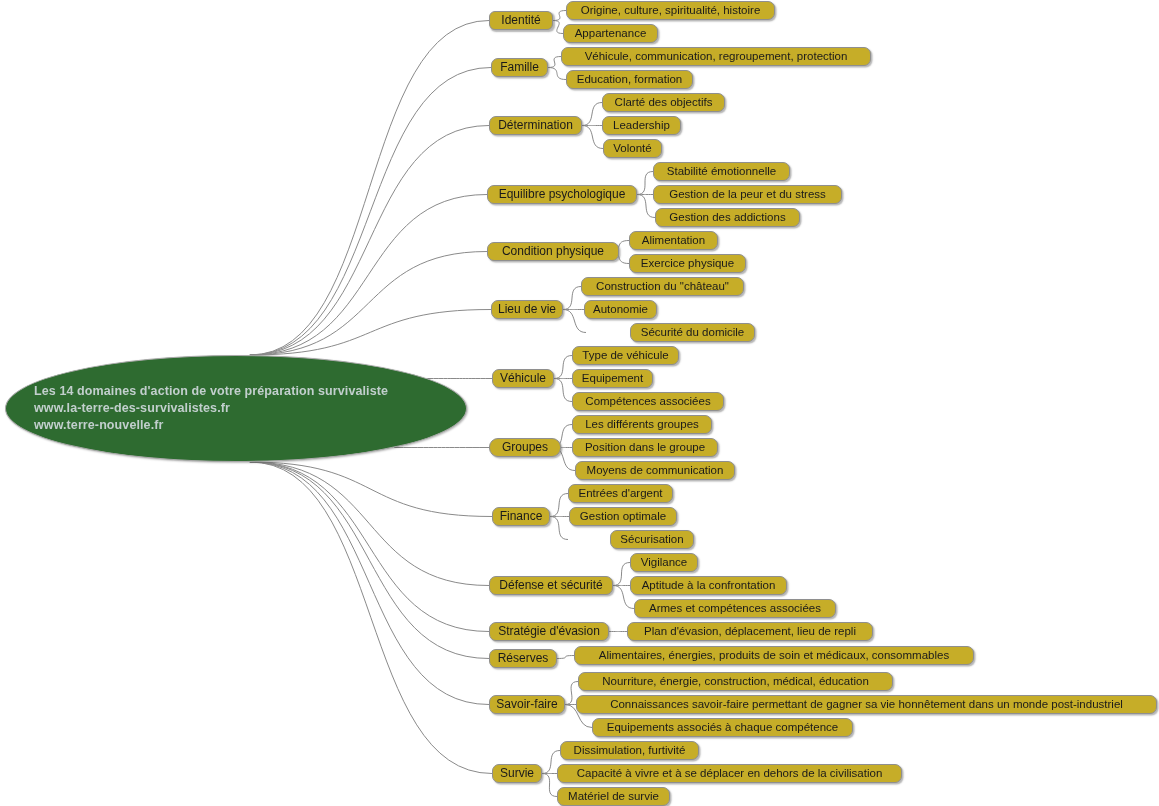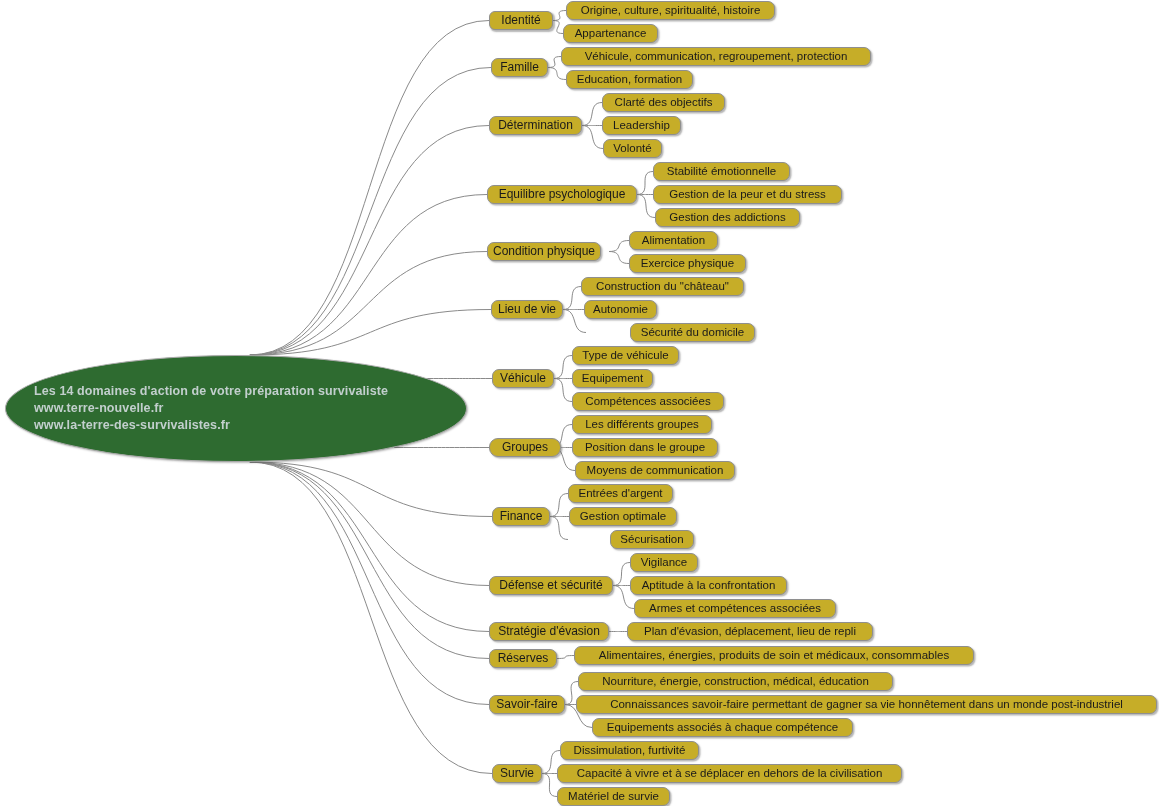--- a/index.html
+++ b/index.html
@@ -121,38 +121,38 @@
       <path d="M 565 704.5 C 581 704.5, 576 727.5, 592 727.5" fill="none" stroke="#8a8a8a" stroke-width="1"></path>
       <path d="M 249.86 462 C 383.03700000000003 462, 358.823 773.5, 492 773.5" fill="none" stroke="#8a8a8a" stroke-width="1"></path>
       <path d="M 542 773.5 C 558 773.5, 544 750.5, 560 750.5" fill="none" stroke="#8a8a8a" stroke-width="1"></path>
       <path d="M 542 773.5 C 558 773.5, 541 773.5, 557 773.5" fill="none" stroke="#8a8a8a" stroke-width="1"></path>
       <path d="M 542 773.5 C 558 773.5, 541 796.5, 557 796.5" fill="none" stroke="#8a8a8a" stroke-width="1"></path>
     </svg>
 
   <div id="nodes-layer">
       <div class="root-node" style="left: 5px; top: 355px; width: 462px; height: 107px;">
         <div class="root-line">Les 14 domaines d'action de votre préparation survivaliste</div>
+        <div class="root-line">www.la-terre-des-survivalistes.fr</div>
         <div class="root-line">www.terre-nouvelle.fr</div>
-        <div class="root-line">www.la-terre-des-survivalistes.fr</div>
       </div>
       <div class="node level1" style="left: 489px; top: 11px; width: 64px; border-radius: 6px;">Identité</div>
       <div class="node level2" style="left: 566px; top: 1px; width: 209px;">Origine, culture, spiritualité, histoire</div>
       <div class="node level2" style="left: 563px; top: 24px; width: 95px;">Appartenance</div>
       <div class="node level1" style="left: 491px; top: 58px; width: 57px;">Famille</div>
       <div class="node level2" style="left: 561px; top: 47px; width: 310px;">Véhicule, communication, regroupement, protection</div>
       <div class="node level2" style="left: 566px; top: 70px; width: 127px;">Education, formation</div>
       <div class="node level1" style="left: 489px; top: 116px; width: 93px;">Détermination</div>
       <div class="node level2" style="left: 602px; top: 93px; width: 123px;">Clarté des objectifs</div>
       <div class="node level2" style="left: 602px; top: 116px; width: 79px;">Leadership</div>
       <div class="node level2" style="left: 603px; top: 139px; width: 59px;">Volonté</div>
       <div class="node level1" style="left: 487px; top: 185px; width: 150px;">Equilibre psychologique</div>
       <div class="node level2" style="left: 653px; top: 162px; width: 137px;">Stabilité émotionnelle</div>
       <div class="node level2" style="left: 653px; top: 185px; width: 189px;">Gestion de la peur et du stress</div>
       <div class="node level2" style="left: 655px; top: 208px; width: 145px;">Gestion des addictions</div>
-      <div class="node level1" style="left: 487px; top: 242px; width: 114px;">Condition physique</div>
+      <div class="node level1" style="left: 487px; top: 242px; width: 132px;">Condition physique</div>
       <div class="node level2" style="left: 629px; top: 231px; width: 89px;">Alimentation</div>
       <div class="node level2" style="left: 629px; top: 254px; width: 117px;">Exercice physique</div>
       <div class="node level1" style="left: 491px; top: 300px; width: 72px;">Lieu de vie</div>
       <div class="node level2" style="left: 581px; top: 277px; width: 163px;">Construction du "château"</div>
       <div class="node level2" style="left: 584px; top: 300px; width: 73px;">Autonomie</div>
       <div class="node level2" style="left: 586px; top: 323px; width: 125px; margin-left: 44px;">Sécurité du domicile</div>
       <div class="node level1" style="left: 492px; top: 369px; width: 62px;">Véhicule</div>
       <div class="node level2" style="left: 572px; top: 346px; width: 107px;">Type de véhicule</div>
       <div class="node level2" style="left: 572px; top: 369px; width: 81px;">Equipement</div>
       <div class="node level2" style="left: 572px; top: 392px; width: 152px;">Compétences associées</div>

